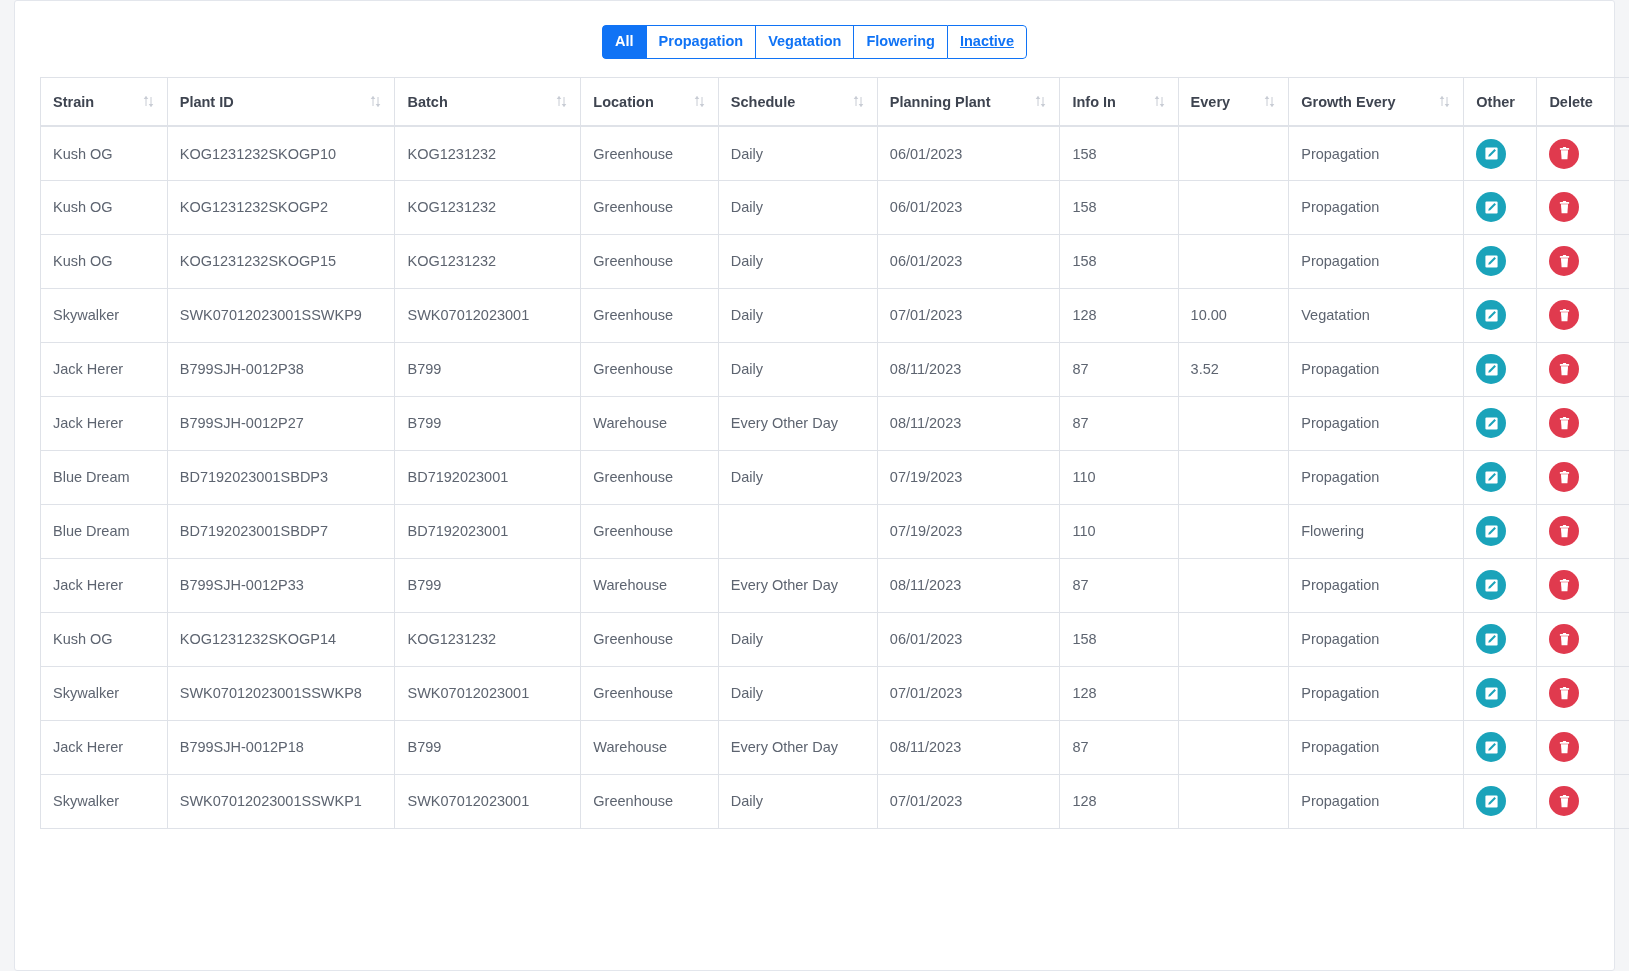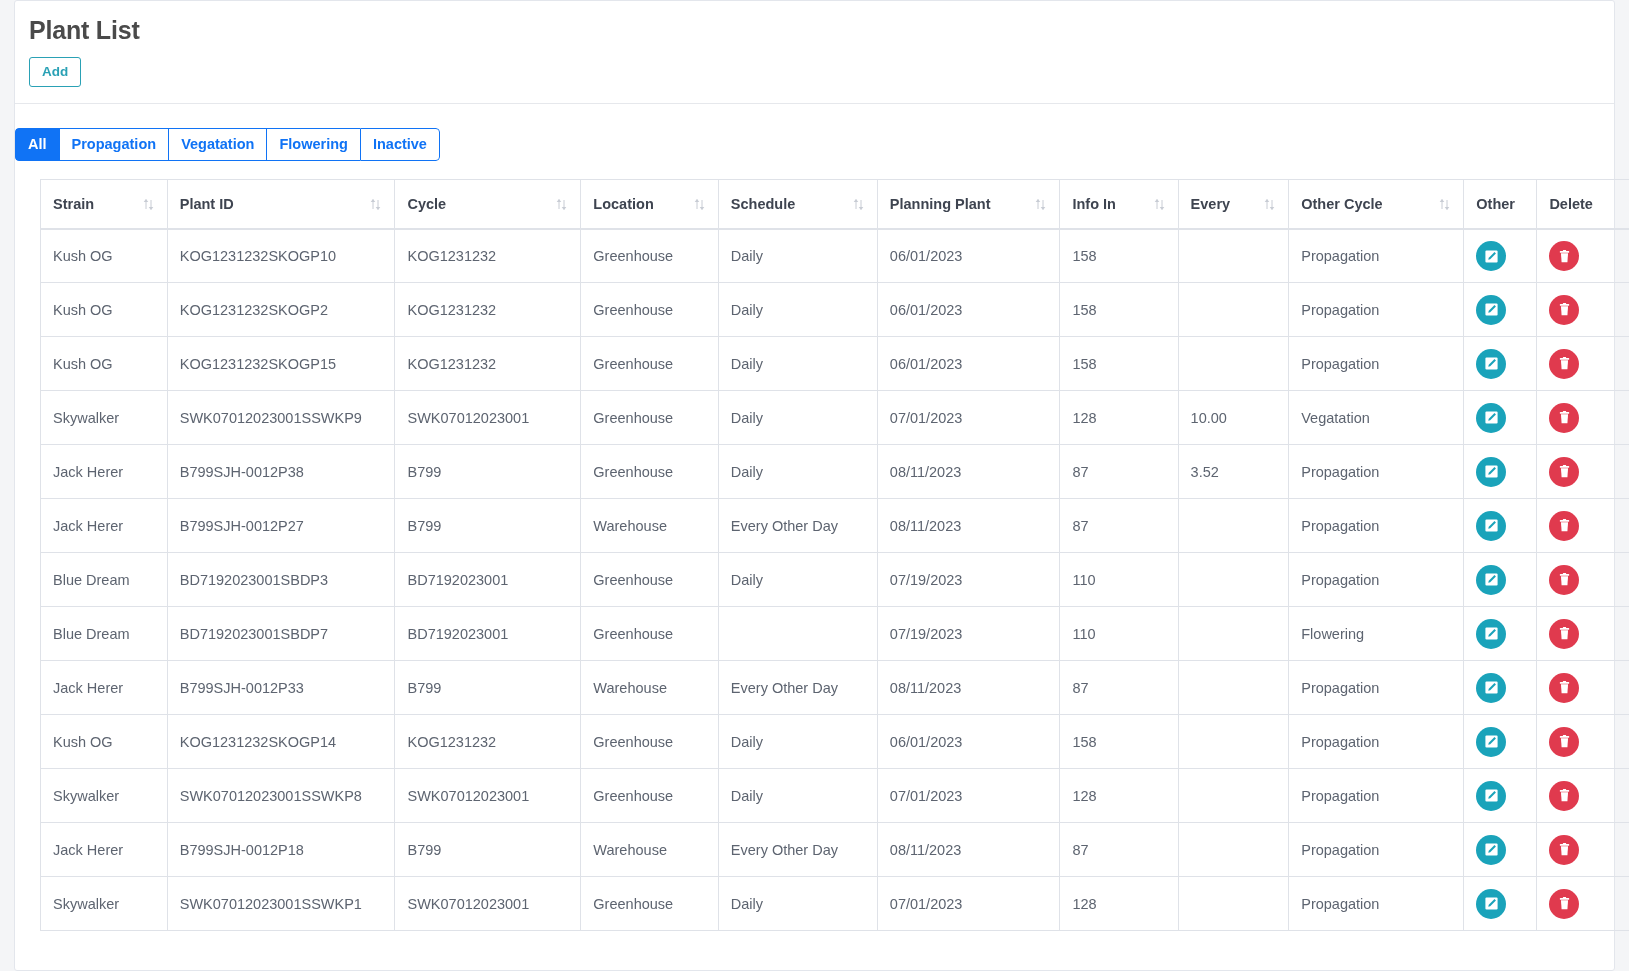--- a/index.html
+++ b/index.html
@@ -46,41 +46,42 @@
     font-size: 13.5px;
     font-weight: 700;
     padding: 6px 12px 6px 12px;
     border-radius: 3px;
     cursor: pointer;
     line-height: 1.15;
   }
   
   .tabs-wrap {
     display: flex;
+    justify-content: center;
     padding: 24px 0 18px 0;
   }
   .btn-group {
     display: inline-flex;
     border-radius: 4px;
     overflow: hidden;
   }
   .tab-btn {
     border: 1px solid #1073f5;
     border-right: none;
     background: #ffffff;
     color: #1073f5;
     font-size: 14.5px;
     font-weight: 700;
     padding: 6px 12px 7px 12px;
     cursor: pointer;
     line-height: 1.3;
     white-space: nowrap;
   }
   .tab-btn:first-child { border-radius: 4px 0 0 4px; }
-  .tab-btn:last-child  { border-right: 1px solid #1073f5; border-radius: 0 4px 4px 0; }
+  .tab-btn:last-child  { border-right: 1px solid #1073f5; border-radius: 0 4px 4px 0; text-decoration: underline; }
   .tab-btn.active {
     background: #1073f5;
     color: #ffffff;
     border-color: #1073f5;
   }
   
   .table-zone {
     padding: 0 25px 0 25px;
   }
   table.plant-table {
@@ -154,24 +155,20 @@
   col.c-growth   { width: 163px; }
   col.c-info     { width: 68px; }
   col.c-delete   { width: 88px; }
 </style>
 </head>
 <body>
 
 <div class="page">
   <div class="card">
 
-    <div class="card-header">
-      <h1 class="page-title">Plant List</h1>
-      <button class="add-button">Add</button>
-    </div>
 
     <div class="tabs-wrap">
       <div class="btn-group" id="tab-group">
           <button class="tab-btn active">All</button>
           <button class="tab-btn">Propagation</button>
           <button class="tab-btn">Vegatation</button>
           <button class="tab-btn">Flowering</button>
           <button class="tab-btn">Inactive</button>
         </div>
     </div>
@@ -214,21 +211,21 @@
                       <path d="M3 1.5 L3 11" stroke="#c8ccd4" stroke-width="1" fill="none"></path>
                       <path d="M3 1 L0.7 4 L5.3 4 Z" fill="#c8ccd4"></path>
                       <path d="M8 2 L8 11.5" stroke="#c8ccd4" stroke-width="1" fill="none"></path>
                       <path d="M8 12 L5.7 9 L10.3 9 Z" fill="#c8ccd4"></path>
                     </svg>
                   </span>
                 </div>
               </th>
               <th>
                 <div class="th-inner">
-                  <span>Cycle</span>
+                  <span>Batch</span>
                   <span class="sort-icon">
                     <svg width="11" height="13" viewBox="0 0 11 13" aria-hidden="true">
                       <path d="M3 1.5 L3 11" stroke="#c8ccd4" stroke-width="1" fill="none"></path>
                       <path d="M3 1 L0.7 4 L5.3 4 Z" fill="#c8ccd4"></path>
                       <path d="M8 2 L8 11.5" stroke="#c8ccd4" stroke-width="1" fill="none"></path>
                       <path d="M8 12 L5.7 9 L10.3 9 Z" fill="#c8ccd4"></path>
                     </svg>
                   </span>
                 </div>
               </th>
@@ -292,21 +289,21 @@
                       <path d="M3 1.5 L3 11" stroke="#c8ccd4" stroke-width="1" fill="none"></path>
                       <path d="M3 1 L0.7 4 L5.3 4 Z" fill="#c8ccd4"></path>
                       <path d="M8 2 L8 11.5" stroke="#c8ccd4" stroke-width="1" fill="none"></path>
                       <path d="M8 12 L5.7 9 L10.3 9 Z" fill="#c8ccd4"></path>
                     </svg>
                   </span>
                 </div>
               </th>
               <th>
                 <div class="th-inner">
-                  <span>Other Cycle</span>
+                  <span>Growth Every</span>
                   <span class="sort-icon">
                     <svg width="11" height="13" viewBox="0 0 11 13" aria-hidden="true">
                       <path d="M3 1.5 L3 11" stroke="#c8ccd4" stroke-width="1" fill="none"></path>
                       <path d="M3 1 L0.7 4 L5.3 4 Z" fill="#c8ccd4"></path>
                       <path d="M8 2 L8 11.5" stroke="#c8ccd4" stroke-width="1" fill="none"></path>
                       <path d="M8 12 L5.7 9 L10.3 9 Z" fill="#c8ccd4"></path>
                     </svg>
                   </span>
                 </div>
               </th>

